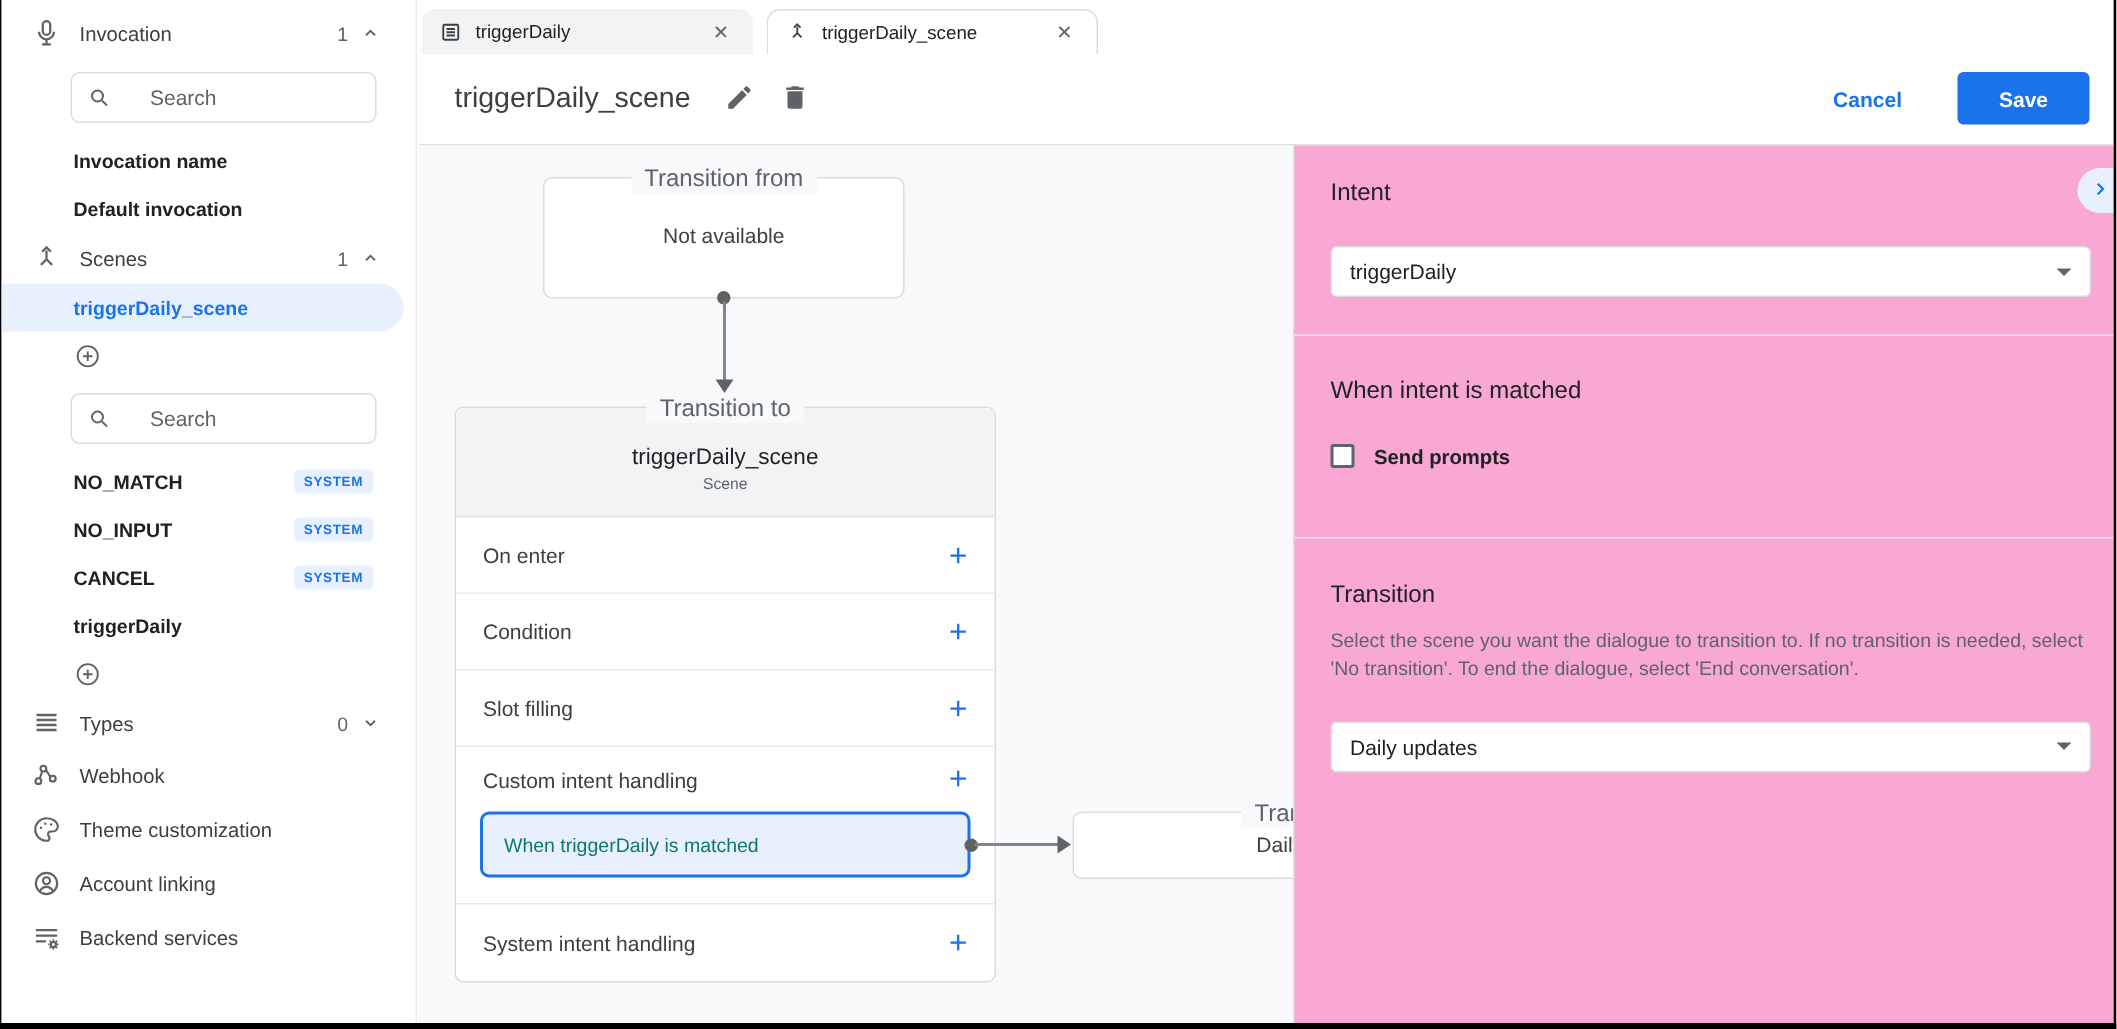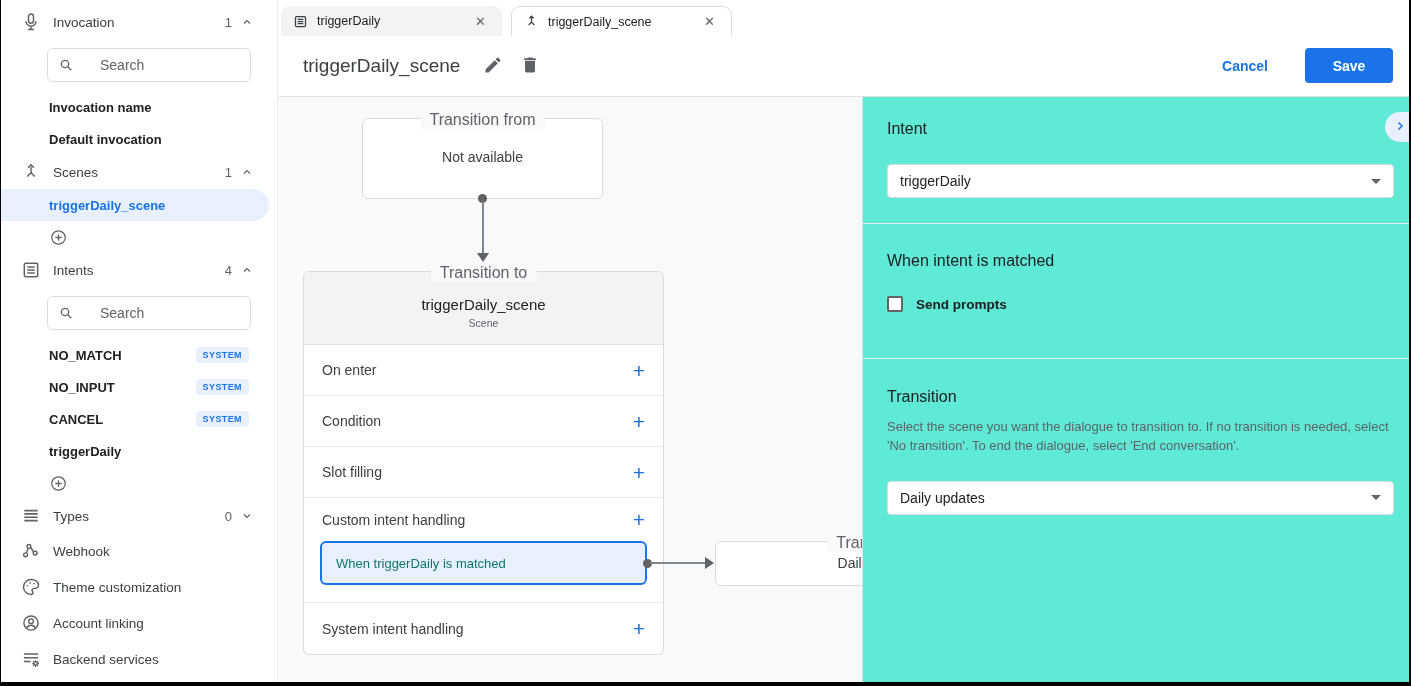--- a/index.html
+++ b/index.html
@@ -86,21 +86,21 @@
   .blue-box { margin:0 16px; height:44px; background:#e8f0fe; border:2px solid #1a73e8;
               border-radius:6px; display:flex; align-items:center; padding:0 14px; font-size:13px;
               color:#0f766e; cursor:pointer; }
   .card-row:last-child { border-bottom:none; }
 
   .next-box { position:absolute; left:436px; top:444px; width:330px; height:45px; background:#fff;
               border:1px solid #dadce0; border-radius:6px; cursor:pointer; }
   .next-box .txt { text-align:center; line-height:42px; font-size:14px; color:#3c4043; }
 
   
-  .panel { position:relative; flex:1; background:#5eead4; border-left:1px solid #e0e0e0;
+  .panel { position:relative; flex:1; background:#f9a8d4; border-left:1px solid #e0e0e0;
            padding:0 15px 0 24px; overflow:hidden; }
   .collapse-btn { position:absolute; right:0; top:15px; width:24px; height:30px; background:#e8f0fe;
                   border:none; border-radius:15px 0 0 15px; cursor:pointer; padding:0 0 0 6px; }
   .panel h2 { font-size:16px; font-weight:400; color:#202124; }
   .p-heading-1 { margin-top:23px; }
   .select { height:34px; border:1px solid #dadce0; border-radius:4px; display:flex; align-items:center;
             padding:0 12px; font-size:14px; color:#202124; cursor:pointer; background:#fff; }
   .select .caret { margin-left:auto; width:0; height:0; border-left:5px solid transparent;
                    border-right:5px solid transparent; border-top:5px solid #5f6368; }
   .sel-1 { margin-top:26px; }
@@ -173,35 +173,20 @@
       <span>triggerDaily_scene</span>
     </div>
 
     <div class="sb-plus">
       <svg viewBox="0 0 24 24" fill="none" stroke="#5f6368" stroke-width="1.6">
           <circle cx="12" cy="12" r="8.5"></circle>
           <path d="M12 8v8M8 12h8"></path>
         </svg>
     </div>
 
-    <div class="sb-section">
-      <span class="ico">
-        <svg viewBox="0 0 24 24" fill="none" stroke="#5f6368" stroke-width="1.8">
-          <rect x="4" y="4" width="16" height="16" rx="1.5"></rect>
-            <path d="M7.5 8.5h9M7.5 12h9M7.5 15.5h9"></path>
-        </svg>
-      </span>
-      <span>Intents</span>
-      <span class="sb-count">
-        <span>4</span>
-        <svg viewBox="0 0 24 24" fill="none" stroke="#5f6368" stroke-width="2.4">
-            <polyline points="6,15 12,9 18,15"></polyline>
-          </svg>
-      </span>
-    </div>
 
     <div class="sb-search">
       <svg viewBox="0 0 24 24" fill="none" stroke="#5f6368" stroke-width="2">
           <circle cx="10.5" cy="10.5" r="5.5"></circle>
           <path d="M15 15l5 5"></path>
         </svg>
       <input type="text" placeholder="Search" style="">
     </div>
 
     <div class="sb-item">

